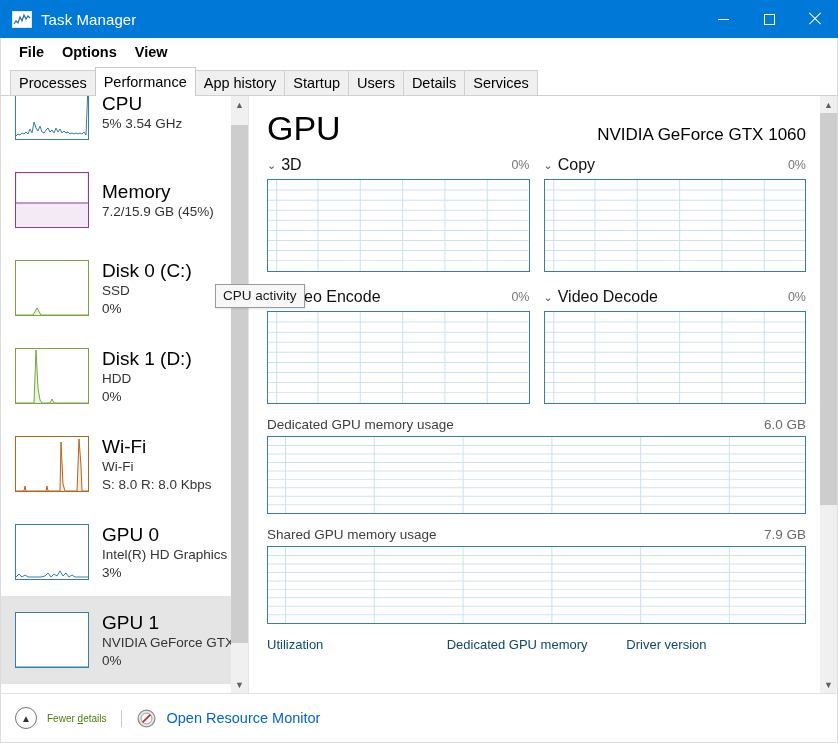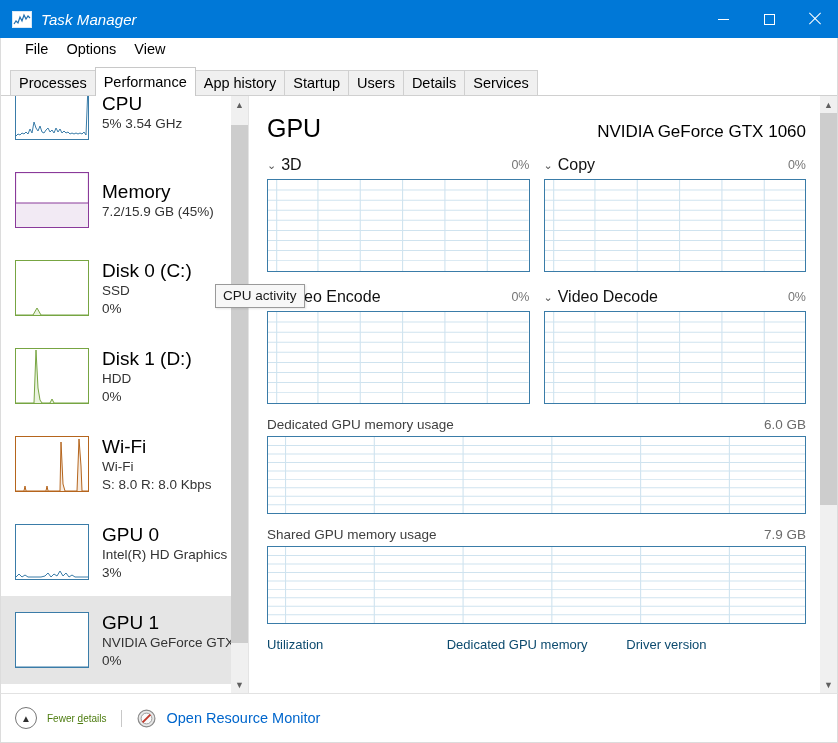--- a/index.html
+++ b/index.html
@@ -14,21 +14,20 @@
     display: flex; flex-direction: column;
     background: #ffffff;
     position: relative;
   }
 
   
   .titlebar {
     height: 38px; background: #0078d7;
     display: flex; align-items: center;
     flex: 0 0 38px;
-    font-style: italic;
   }
   .title-icon {
     width: 20px; height: 17px; margin-left: 12px; margin-right: 9px;
     background: #ffffff; border: 1px solid #d8e9f7;
     position: relative; overflow: hidden;
   }
   .title-icon svg { position: absolute; left: 0; top: 0; }
   .title-text {
     color: #ffffff; font-size: 15px; letter-spacing: .1px;
   }
@@ -43,24 +42,24 @@
   .glyph-close { width: 14px; height: 14px; position: relative; }
   .glyph-close::before, .glyph-close::after {
     content: ""; position: absolute; left: -1px; top: 6px;
     width: 16px; height: 1px; background: #fff;
   }
   .glyph-close::before { transform: rotate(45deg); }
   .glyph-close::after  { transform: rotate(-45deg); }
 
   
   .menubar {
-    height: 28px; display: flex; align-items: flex-start;
+    height: 28px; display: flex; align-items: center;
     background: #ffffff; border-left: 1px solid #dcdcdc;
     border-right: 1px solid #dcdcdc;
-    flex: 0 0 28px; padding-left: 15px;
+    flex: 0 0 28px; padding-left: 9px; font-weight: bold;
   }
   .menuitem {
     font-size: 14.5px; color: #000; padding: 3px 9px;
   }
 
   
   .tabstrip {
     height: 30px; display: flex; align-items: flex-end;
     background: #ffffff; position: relative;
     border-left: 1px solid #dcdcdc; border-right: 1px solid #dcdcdc;
@@ -134,21 +133,21 @@
   .main {
     flex: 1 1 auto; position: relative; overflow: hidden;
     background: #ffffff;
   }
   .main-inner { position: absolute; left: 0; top: 0; right: 17px; padding: 0 14px 0 18px; }
 
   .gpu-head {
     display: flex; align-items: baseline; justify-content: space-between;
     padding-top: 14px; padding-bottom: 8px;
   }
-  .gpu-title { font-size: 25px; color: #000; line-height: 36px; text-align: center; }
+  .gpu-title { font-size: 34px; color: #000; line-height: 36px; text-align: center; }
   .gpu-model { font-size: 17px; color: #000; }
 
   .row2 { display: flex; gap: 14px; }
   .cell { flex: 1 1 0; min-width: 0; }
   .cell-head {
     display: flex; align-items: center; justify-content: space-between;
     height: 22px; margin-bottom: 3px;
   }
   .cell-head-left { display: flex; align-items: center; gap: 5px; }
   .chev { color: #555; font-size: 11px; line-height: 1; }

